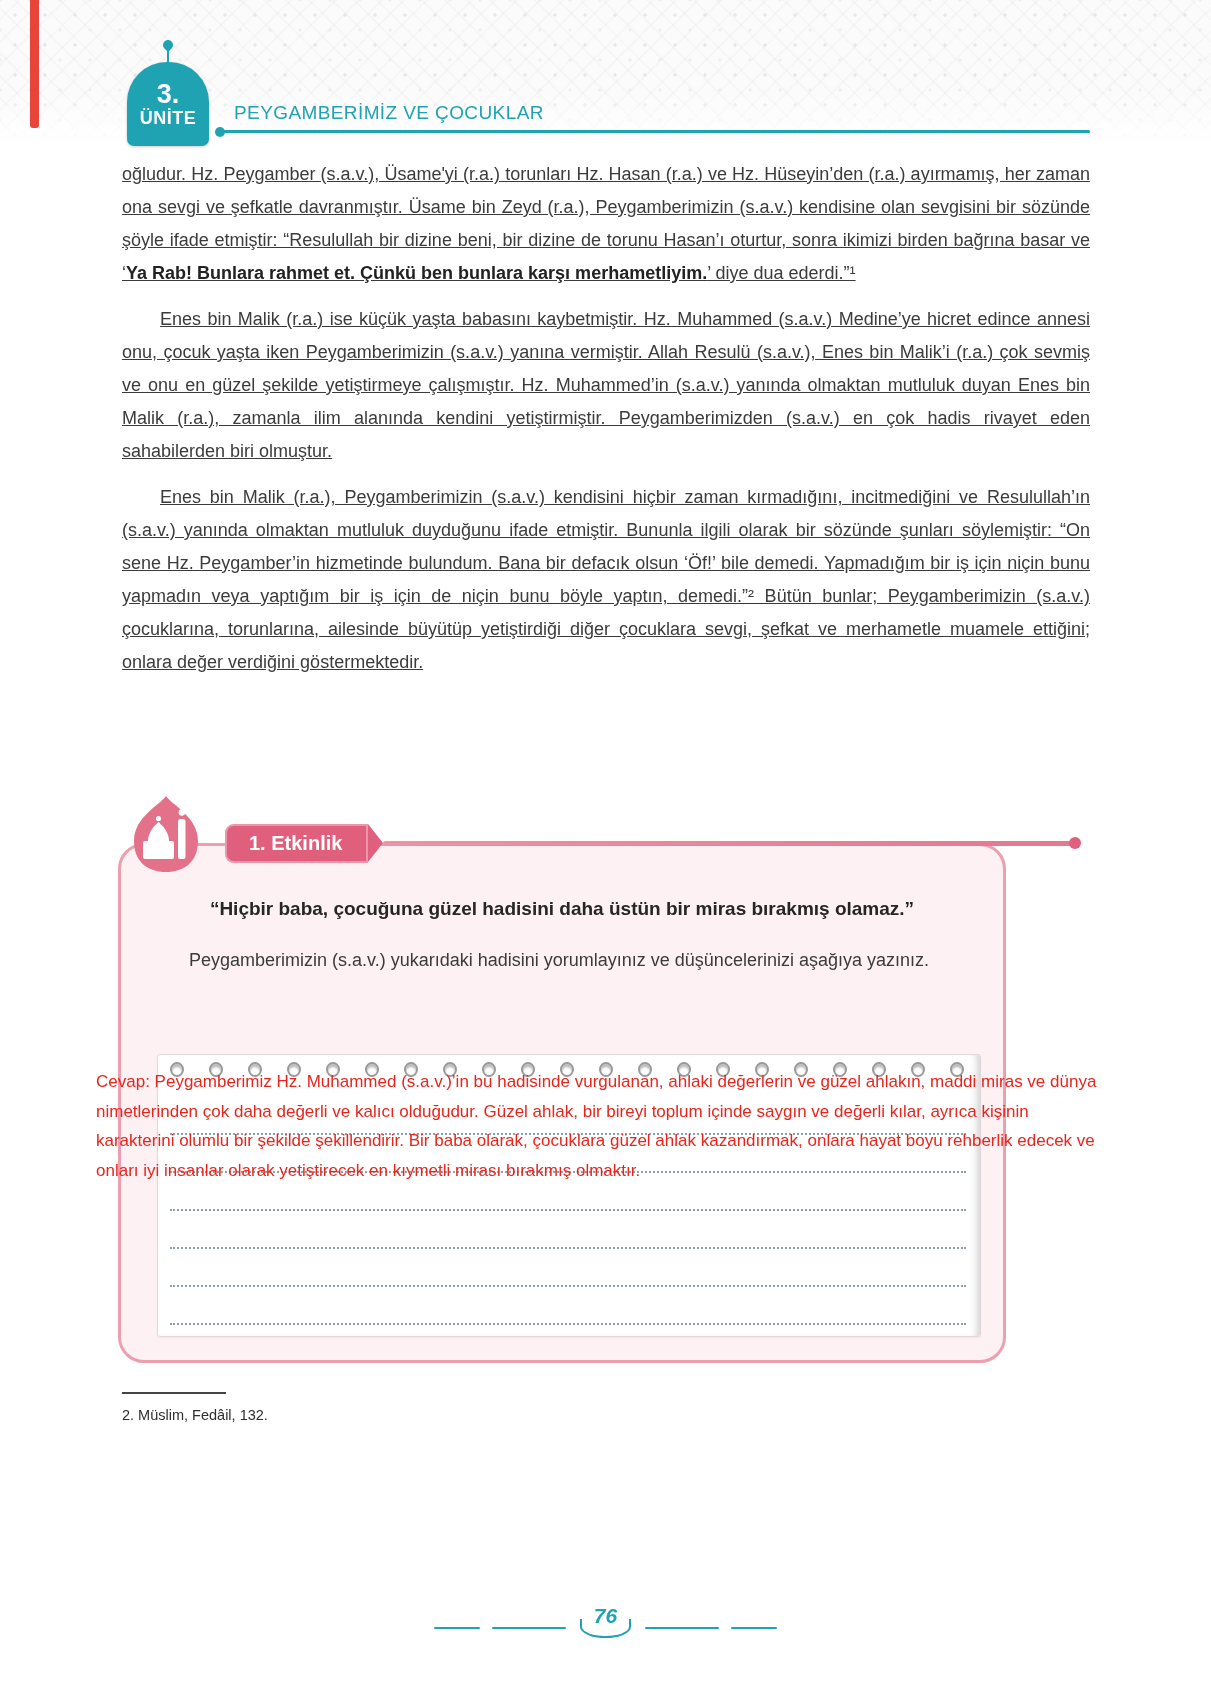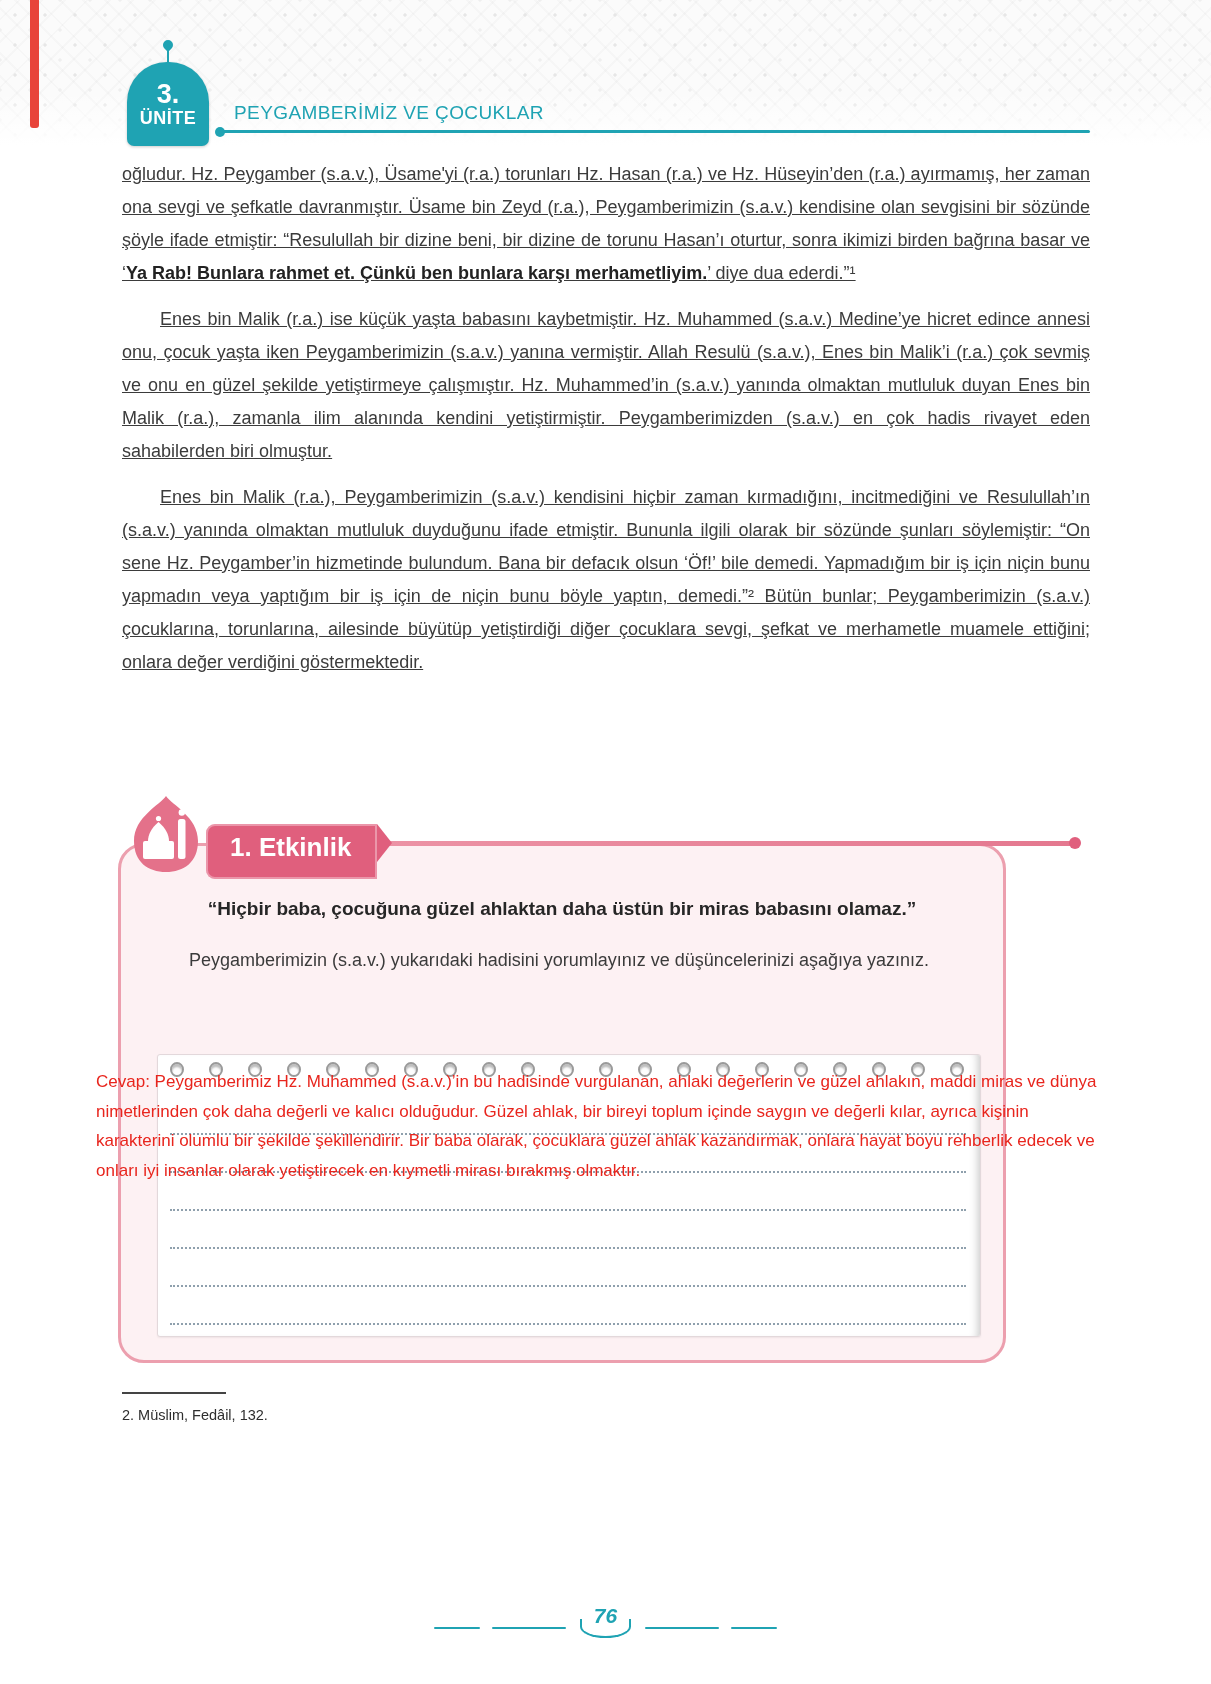--- a/index.html
+++ b/index.html
@@ -84,23 +84,23 @@
   .content strong{color:#222;}
   
   .activity-box{
     position:absolute;left:118px;top:843px;width:888px;height:520px;
     background:var(--pink-bg);
     border:3px solid var(--pink-border);
     border-radius:26px;
   }
   .mosque{position:absolute;left:8px;top:-52px;z-index:4;}
   .ribbon{
-    position:absolute;left:85px;top:-22px;z-index:4;
-    background:var(--pink);color:#fff;font-weight:bold;font-size:26px;
-    padding:8px 26px 16px 24px;border-radius:9px 0 0 9px;
+    position:absolute;left:104px;top:-22px;z-index:4;
+    background:var(--pink);color:#fff;font-weight:bold;font-size:20px;
+    padding:8px 26px 8px 24px;border-radius:9px 0 0 9px;
     box-shadow:inset 0 0 0 2px rgba(255,255,255,.35);
   }
   .ribbon::after{
     content:"";position:absolute;right:-15px;top:0;
     border-top:19.5px solid transparent;border-bottom:19.5px solid transparent;
     border-left:15px solid var(--pink);
   }
   .head-line{
     position:absolute;left:262px;top:-5px;width:690px;height:5px;
     background:linear-gradient(to right,#ec93a5,#e4788f);
@@ -207,21 +207,21 @@
         </g>
       </svg>
     </div>
 
     <div class="ribbon">
       <span>1. Etkinlik</span>
     </div>
     <div class="head-line"></div>
     <div class="head-dot"></div>
 
-    <div class="hadith-quote">“Hiçbir baba, çocuğuna güzel ahlaktan daha üstün bir miras babasını olamaz.”</div>
+    <div class="hadith-quote">“Hiçbir baba, çocuğuna güzel hadisini daha üstün bir miras bırakmış olamaz.”</div>
     <div class="activity-instruction">Peygamberimizin (s.a.v.) yukarıdaki hadisini yorumlayınız ve düşüncelerinizi aşağıya yazınız.</div>
 
     <div class="notepad">
       <div class="holes">
           <span class="hole"></span>
           <span class="hole"></span>
           <span class="hole"></span>
           <span class="hole"></span>
           <span class="hole"></span>
           <span class="hole"></span>

